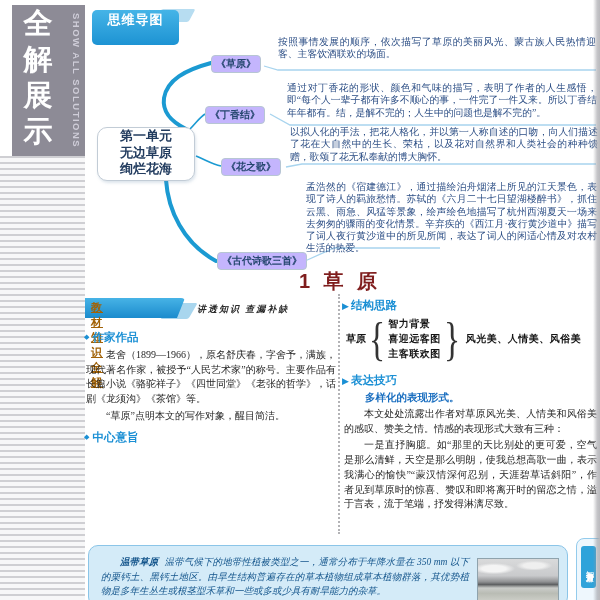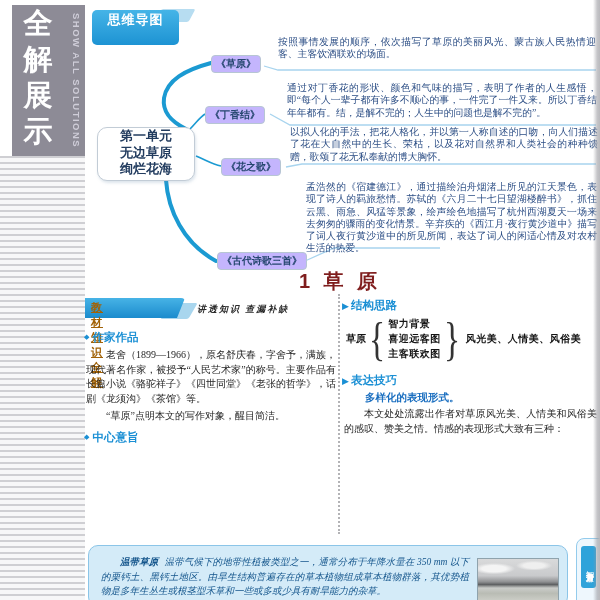--- a/index.html
+++ b/index.html
@@ -162,20 +162,21 @@
         <div>智力背景</div>
         <div>喜迎远客图</div>
         <div>主客联欢图</div>
       </span>
       <span class="brace">}</span>
       <span class="diag-result">风光美、人情美、风俗美</span>
     </div>
     <div class="sec-head"><span class="arrow">▶</span><span>表达技巧</span></div>
     <p class="point">多样化的表现形式。</p>
     <p class="body">本文处处流露出作者对草原风光美、人情美和风俗美的感叹、赞美之情。情感的表现形式大致有三种：</p>
+    <p class="body">一是直抒胸臆。如“那里的天比别处的更可爱，空气是那么清鲜，天空是那么明朗，使我总想高歌一曲，表示我满心的愉快”“蒙汉情深何忍别，天涯碧草话斜阳”，作者见到草原时的惊喜、赞叹和即将离开时的留恋之情，溢于言表，流于笔端，抒发得淋漓尽致。</p>
   </div>
 
   <div id="note-box">
     <div id="note-text">
       <span id="note-label">温带草原</span><span>温带气候下的地带性植被类型之一，通常分布于年降水量在 350 mm 以下的栗钙土、黑钙土地区。由旱生结构普遍存在的草本植物组成草本植物群落，其优势植物是多年生丛生或根茎型禾草和一些或多或少具有耐旱能力的杂草。</span>
     </div>
     <div id="note-photo"></div>
   </div>
   <div id="tab-outline"></div>
   <div id="note-tab">

